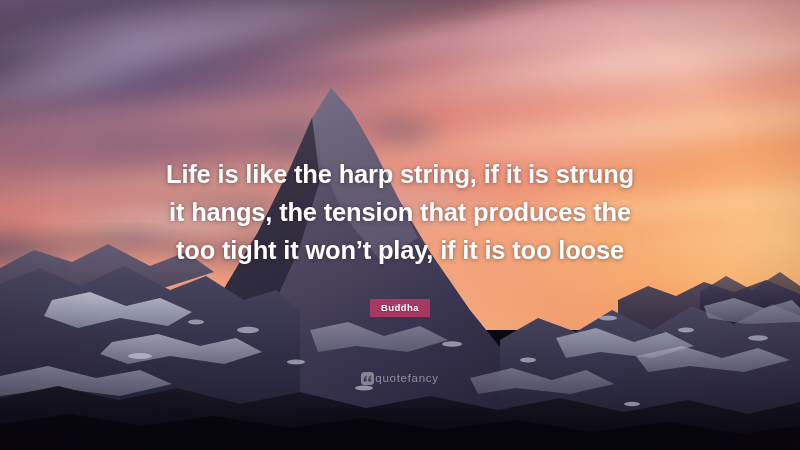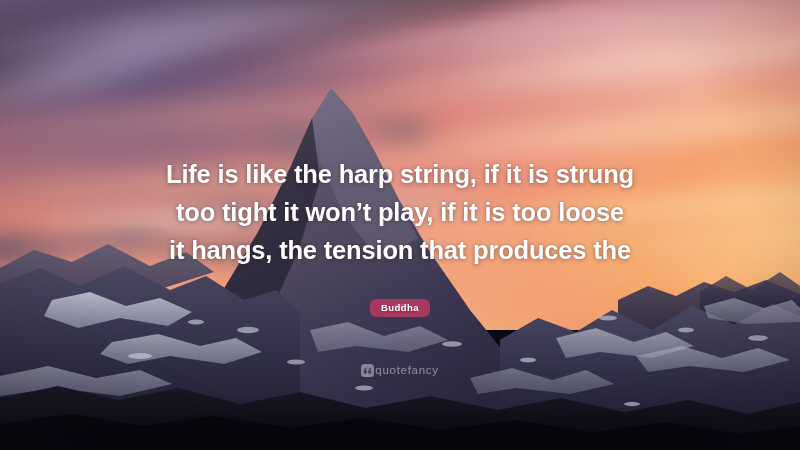--- a/index.html
+++ b/index.html
@@ -129,33 +129,33 @@
   }
 
   
   .author-wrap {
     position:absolute; left:0; top:297px; width:800px;
     text-align:center; z-index:30;
   }
   .author-badge {
     display:inline-block;
     padding:3px 11px 4px 11px;
-    border-radius:6px;
+    border-radius:0;
     background:rgba(196,58,100,0.78);
     font-size:9.5px;
     font-weight:600;
     color:#ffffff;
     letter-spacing:0.45px;
     line-height:11px;
     text-shadow:0 1px 2px rgba(60,10,30,0.35);
   }
 
   
   .watermark {
-    position:absolute; left:0; top:364px; width:800px;
+    position:absolute; left:0; top:372px; width:800px;
     display:flex; align-items:center; justify-content:center; gap:1px;
     z-index:30; opacity:0.50;
   }
   .wm-logo {
     width:13px; height:13px; border-radius:3.5px;
     background:rgba(238,238,242,0.88);
     display:flex; align-items:center; justify-content:center;
     flex-shrink:0;
   }
   .wm-logo svg { display:block; }
@@ -281,22 +281,22 @@
                L498,410 L560,398 L624,412 L688,400 L748,414 L800,402 L800,450 L0,450 Z" fill="url(#gFore)"></path>
       <path d="M0,424 L70,414 L142,426 L214,416 L290,428 L362,418 L440,430 L516,420
                L592,432 L668,422 L740,434 L800,426 L800,450 L0,450 Z" fill="#06050b" opacity="0.92"></path>
     </svg>
   </div>
 
   <div class="vignette"></div>
 
   <div class="quote">
     <span class="quote-line">Life is like the harp string, if it is strung</span>
+    <span class="quote-line">it hangs, the tension that produces the</span>
     <span class="quote-line">too tight it won’t play, if it is too loose</span>
-    <span class="quote-line">it hangs, the tension that produces the</span>
   </div>
 
   <div class="author-wrap">
     <span class="author-badge">Buddha</span>
   </div>
 
   <div class="watermark">
     <span class="wm-logo">
       <svg width="9" height="7" viewBox="0 0 9 7">
         <path d="M0.6,6.4 C0.6,3.0 1.7,1.0 3.6,0.5 L3.9,1.7 C2.9,2.1 2.4,2.8 2.4,3.6 L3.7,3.6 L3.7,6.4 Z" fill="#4a4a58"></path>

